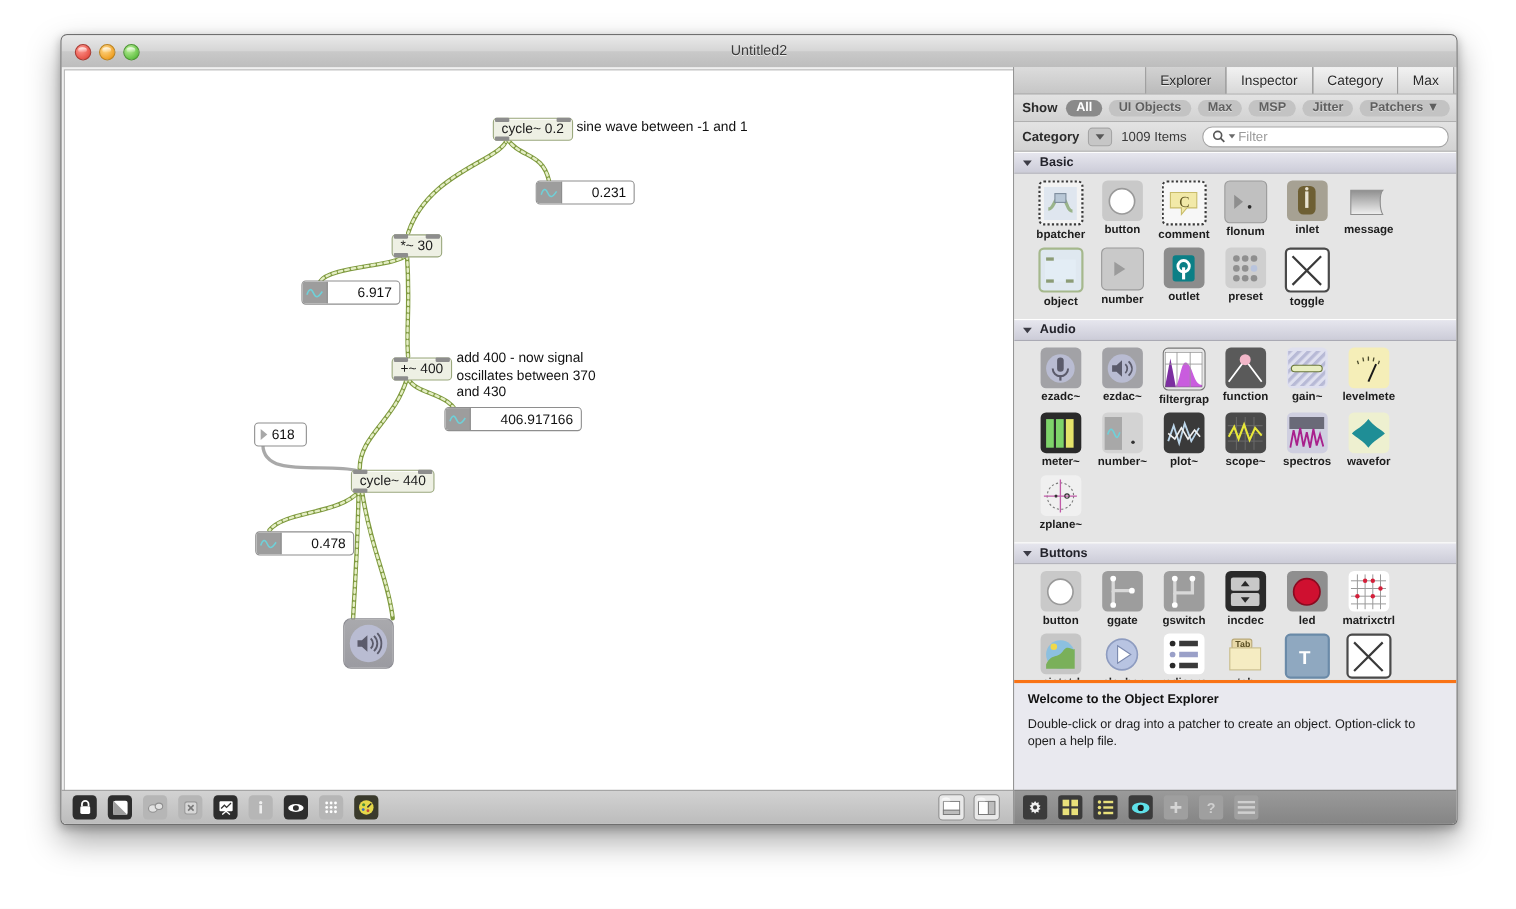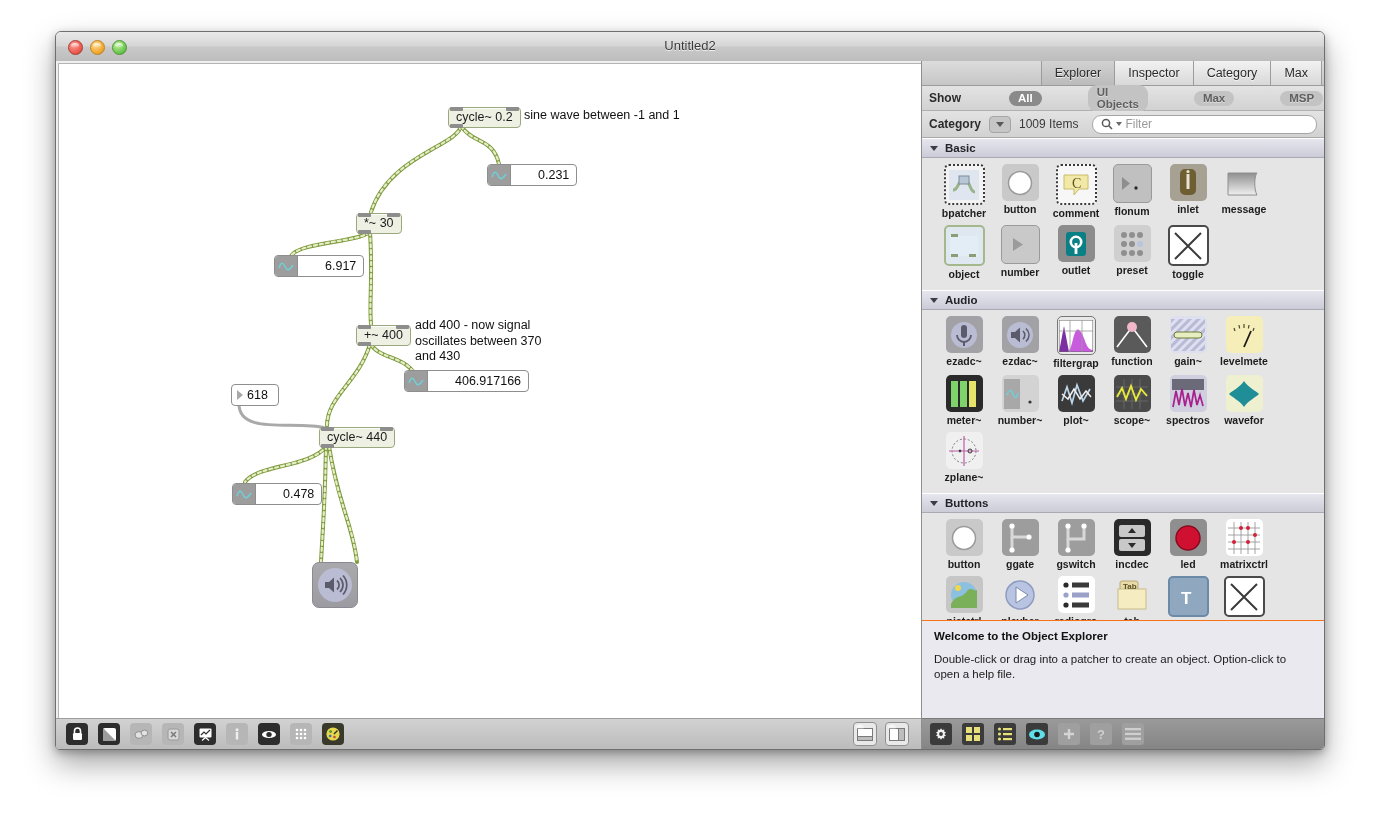--- a/index.html
+++ b/index.html
@@ -160,21 +160,20 @@
   .sb-show {
     height:24px; display:flex; align-items:center; padding-left:7px; gap:6px;
     background:linear-gradient(to bottom,#e3e3e3,#d2d2d2);
     border-bottom:1px solid #b0b0b0;
   }
   .sb-show .lbl { font-size:12px; font-weight:bold; color:#2b2b2b; margin-right:2px; }
   .pill {
     font-size:11.5px; font-weight:bold; color:#5f5f5f;
     background:#c3c3c3; border-radius:9px; padding:1.5px 9px;
     text-shadow:0 1px 0 rgba(255,255,255,.45);
-    margin-left:40px;
   }
   .pill.on { background:#8a8a8a; color:#ffffff; text-shadow:none; }
 
   .sb-cat {
     height:26px; display:flex; align-items:center; padding-left:7px; gap:8px;
     background:linear-gradient(to bottom,#e3e3e3,#d2d2d2);
     border-bottom:1px solid #a8a8a8;
   }
   .sb-cat .lbl { font-size:12px; font-weight:bold; color:#2b2b2b; }
   .catbtn {
@@ -201,21 +200,21 @@
   .grid { display:flex; flex-wrap:wrap; padding:6px 0 4px 14px; background:#e5e5e5; }
   .cell { width:56px; margin-right:0px; display:flex; flex-direction:column; align-items:center; margin-bottom:6px; }
   .cell .icon {
     width:37px;height:37px;border-radius:5px;
     display:flex;align-items:center;justify-content:center;overflow:hidden;
     background:#b4b4b4;
   }
   .cell .nm { font-size:10.5px; font-weight:bold; color:#1d1d1d; margin-top:2px; white-space:nowrap; }
 
   .sb-help {
-    height:88px; background:#e9e9ef; border-top:1px solid #f97316;
+    height:88px; background:#e9e9ef; border-top:3px solid #f97316;
     padding:9px 12px 0 12px;
   }
   .sb-help .h { font-size:11.5px; font-weight:bold; color:#111; }
   .sb-help .p { font-size:11.5px; color:#1b1b1b; margin-top:10px; line-height:14.5px; }
 
   .sb-bottom {
     height:30px; background:linear-gradient(to bottom,#9a9a9a,#858585);
     border-top:1px solid #7a7a7a;
     display:flex; align-items:center; padding-left:8px; gap:10px;
   }

